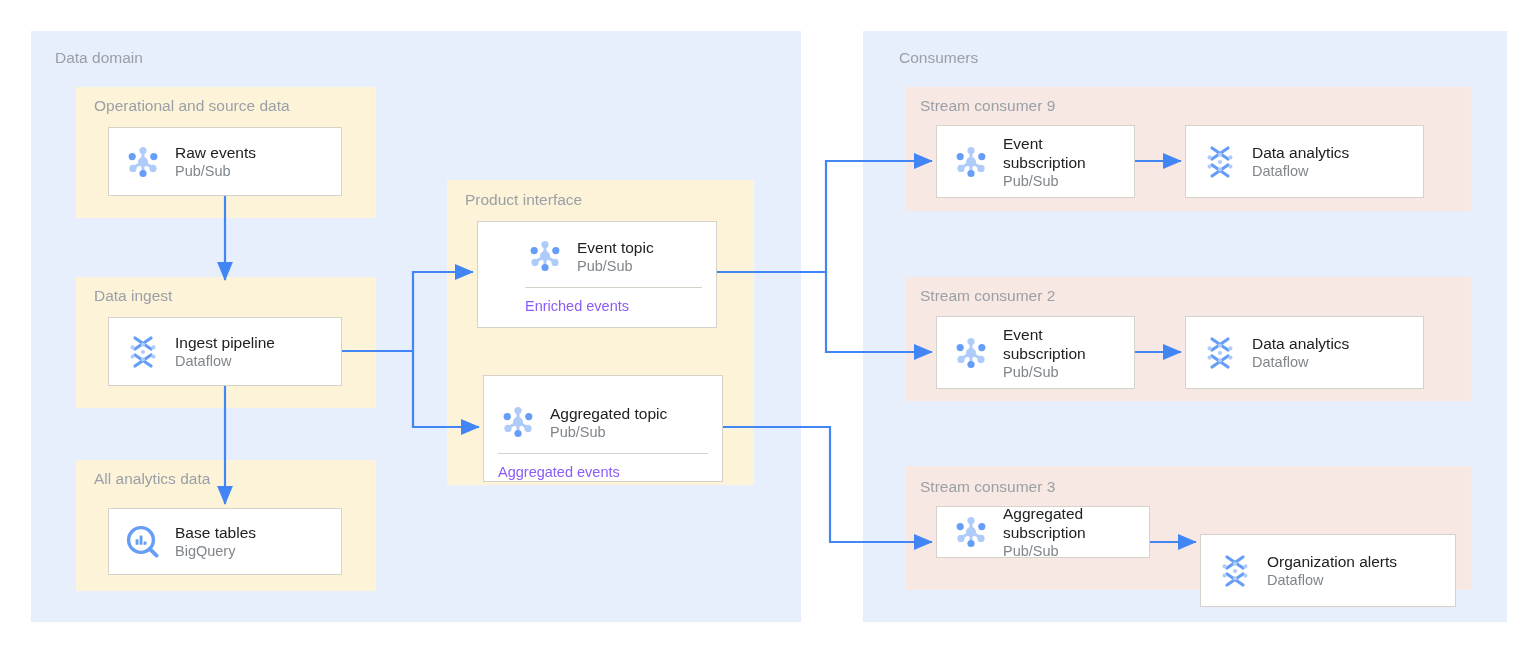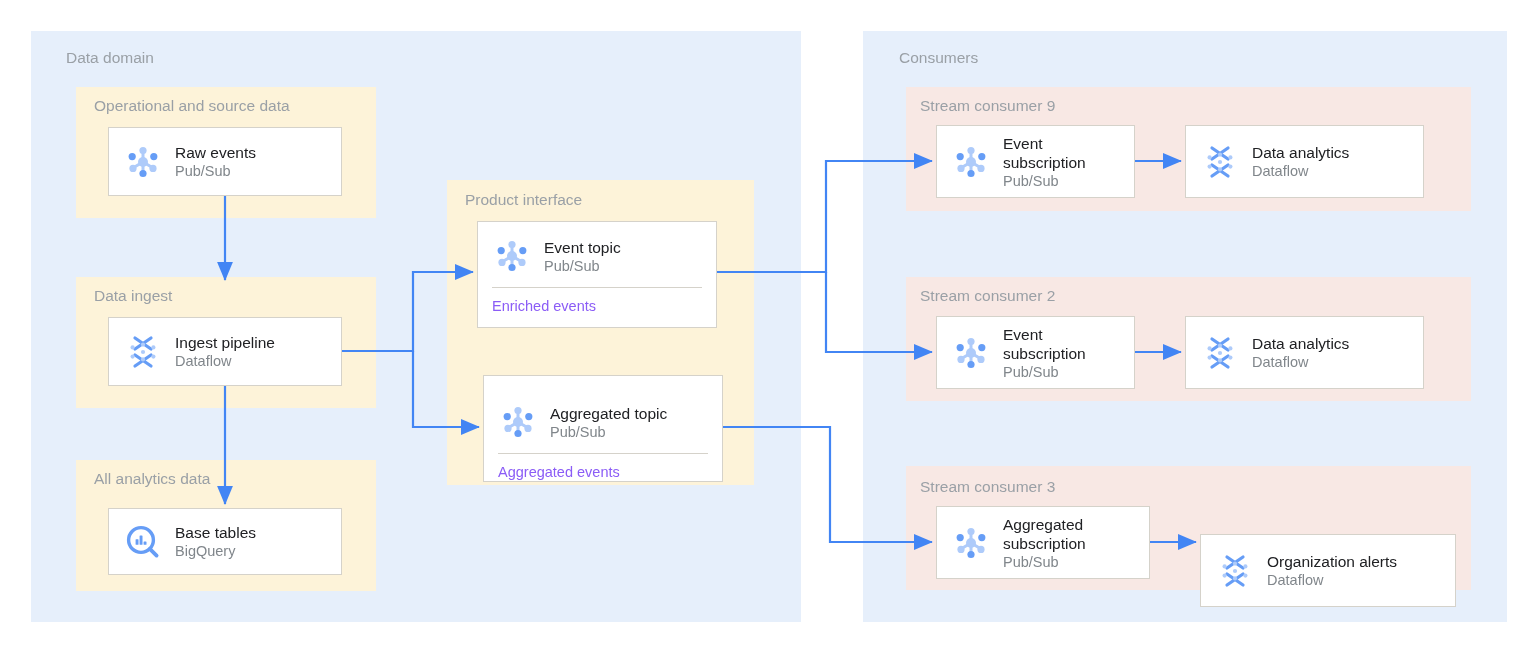--- a/index.html
+++ b/index.html
@@ -105,21 +105,21 @@
     height: 660px;
     pointer-events: none;
   }
 </style>
 </head>
 <body>
 
 <div id="canvas">
 
   <div class="zone zone-blue" style="left:31px; top:31px; width:770px; height:591px;"></div>
-  <div class="zone-label" style="left:55px; top:49px;margin-left:11px;">Data domain</div>
+  <div class="zone-label" style="left:55px; top:49px;">Data domain</div>
 
   <div class="zone zone-cream" style="left:76px; top:87px; width:300px; height:131px;"></div>
   <div class="zone-label" style="left:94px; top:97px;text-align:center;">Operational and source data</div>
 
   <div class="card" style="left:108px; top:127px; width:234px; height:69px;">
     <div class="card-main">
       <span class="card-icon">
         <svg width="40" height="40" viewBox="0 0 40 40" aria-hidden="true">
           <g stroke="#aecbfa" stroke-width="3" stroke-linecap="round">
             <line x1="20" y1="20" x2="20" y2="10"></line>
@@ -193,21 +193,21 @@
       <span class="card-text">
         <span class="card-title">Base tables</span>
         <span class="card-sub">BigQuery</span>
       </span>
     </div>
   </div>
 
   <div class="zone zone-cream" style="left:447px; top:180px; width:307px; height:305px;"></div>
   <div class="zone-label" style="left:465px; top:191px;">Product interface</div>
 
-  <div class="card" style="left:477px; top:221px; width:240px; height:107px; justify-content:flex-start; padding-top:12px;">
+  <div class="card" style="left:477px; top:221px; width:240px; height:107px; justify-content:flex-start; padding-top:12px;padding-left:33px;">
     <div class="card-main">
       <span class="card-icon">
         <svg width="40" height="40" viewBox="0 0 40 40" aria-hidden="true">
           <g stroke="#aecbfa" stroke-width="3" stroke-linecap="round">
             <line x1="20" y1="20" x2="20" y2="10"></line>
             <line x1="20" y1="20" x2="20" y2="30"></line>
             <line x1="20" y1="20" x2="11.5" y2="25"></line>
             <line x1="20" y1="20" x2="28.5" y2="25"></line>
           </g>
           <circle cx="20" cy="20" r="5" fill="#aecbfa"></circle>
@@ -369,21 +369,21 @@
       <span class="card-text">
         <span class="card-title">Data analytics</span>
         <span class="card-sub">Dataflow</span>
       </span>
     </div>
   </div>
 
   <div class="zone zone-pink" style="left:906px; top:466px; width:565px; height:124px;"></div>
   <div class="zone-label" style="left:920px; top:478px;">Stream consumer 3</div>
 
-  <div class="card" style="left:936px; top:506px; width:214px; height:73px;">
+  <div class="card" style="left:936px; top:506px; width:214px; height:52px;">
     <div class="card-main">
       <span class="card-icon">
         <svg width="40" height="40" viewBox="0 0 40 40" aria-hidden="true">
           <g stroke="#aecbfa" stroke-width="3" stroke-linecap="round">
             <line x1="20" y1="20" x2="20" y2="10"></line>
             <line x1="20" y1="20" x2="20" y2="30"></line>
             <line x1="20" y1="20" x2="11.5" y2="25"></line>
             <line x1="20" y1="20" x2="28.5" y2="25"></line>
           </g>
           <circle cx="20" cy="20" r="5" fill="#aecbfa"></circle>

